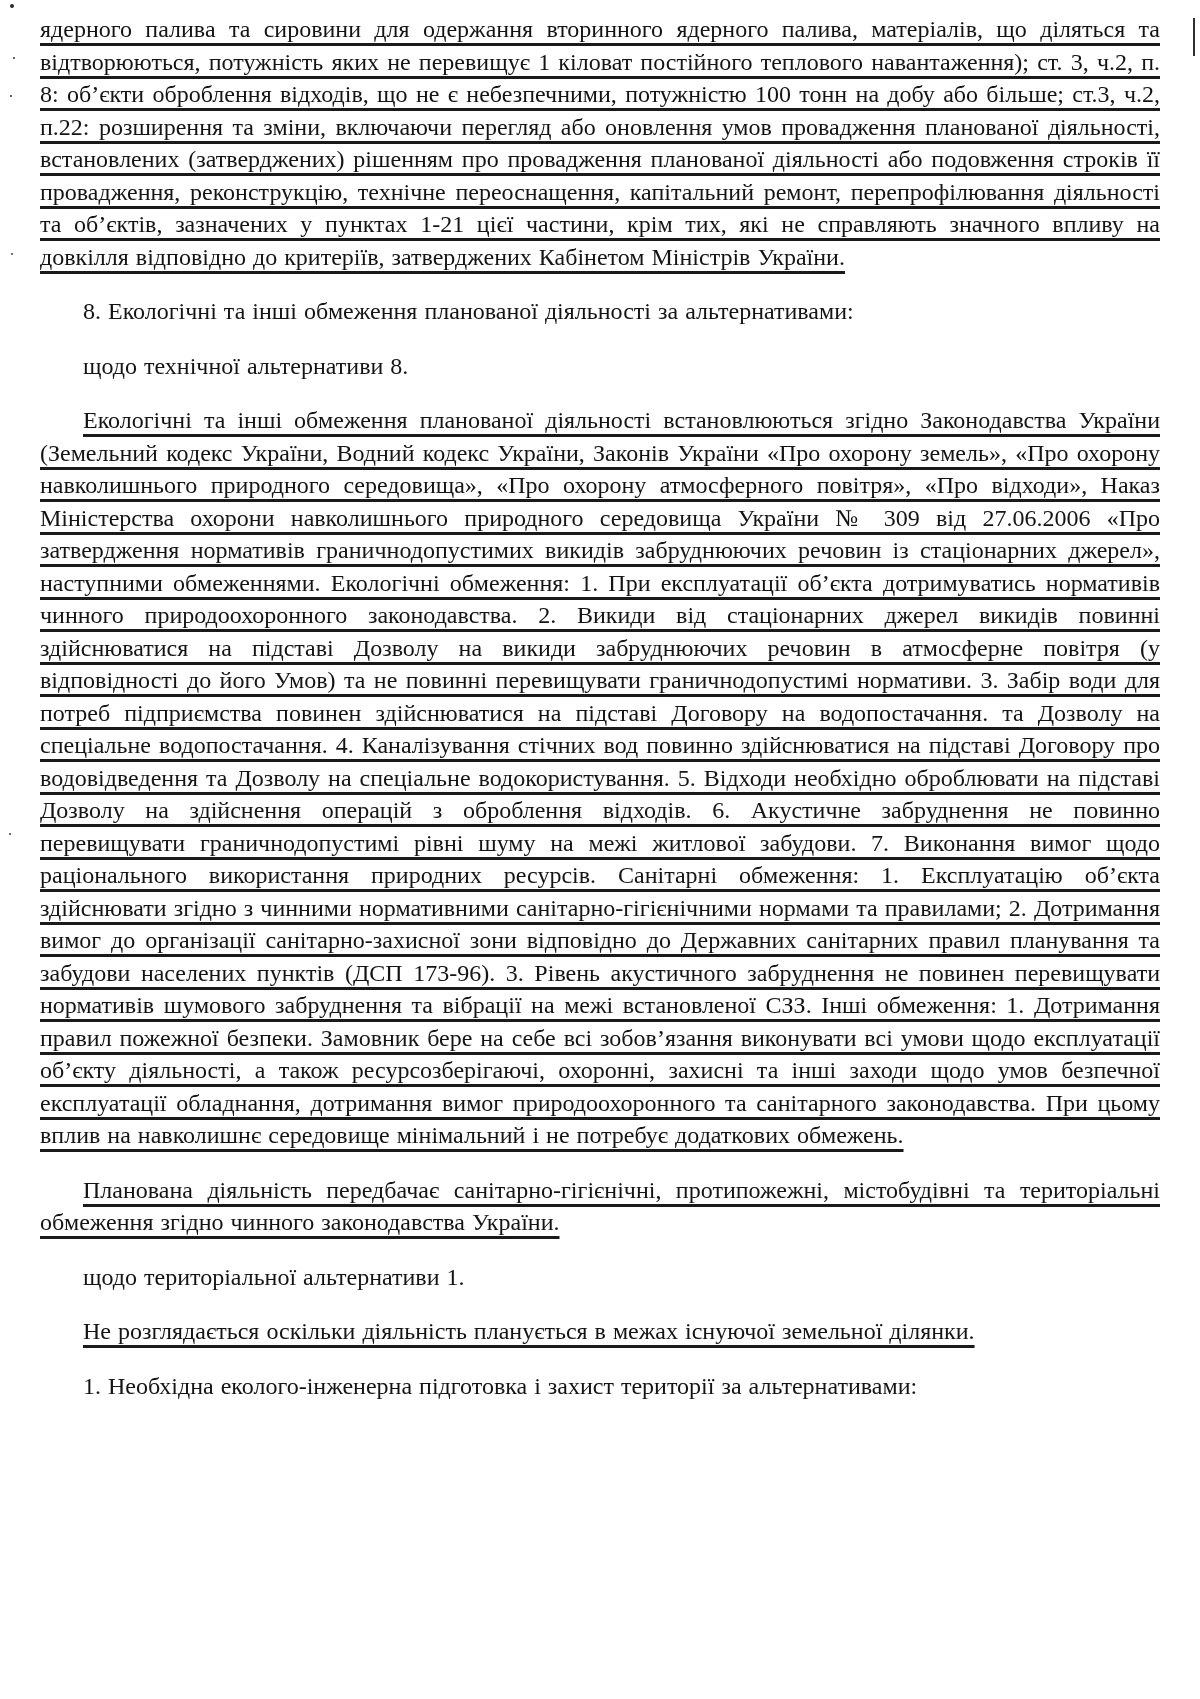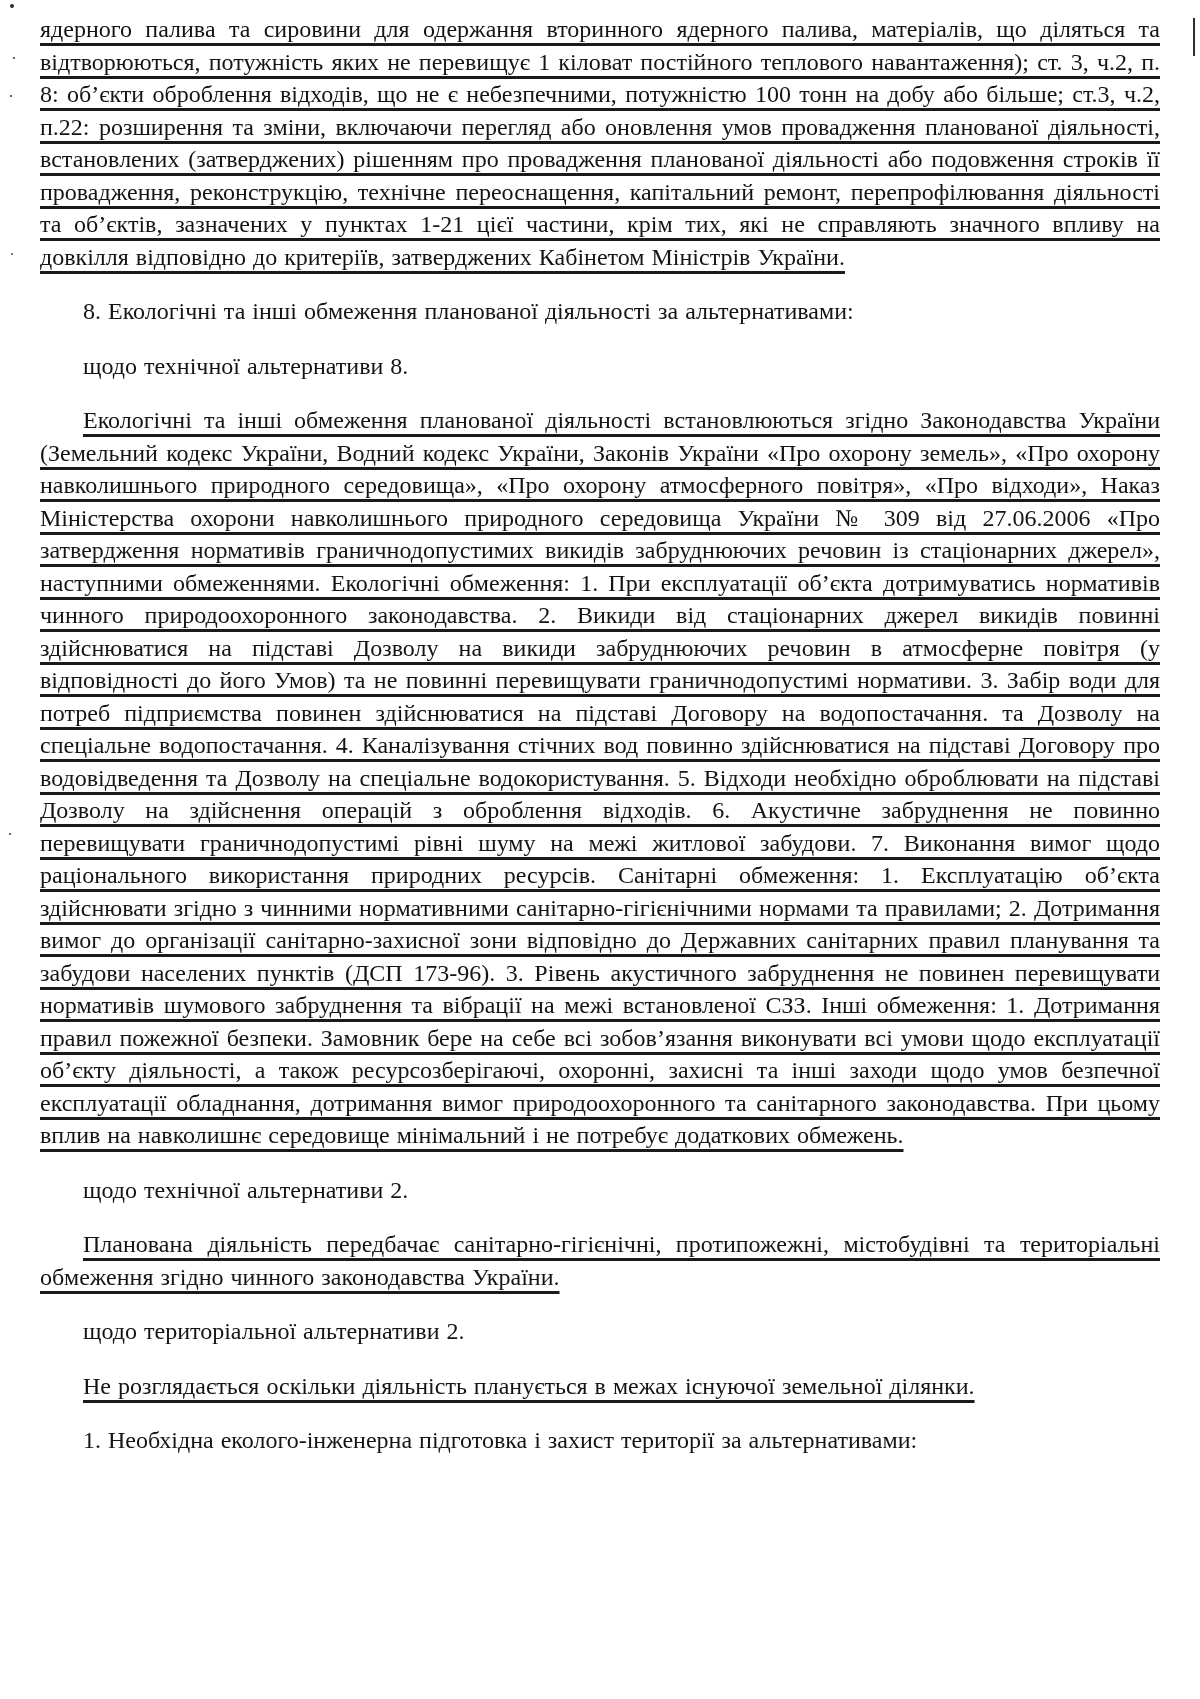--- a/index.html
+++ b/index.html
@@ -81,25 +81,24 @@
 
   <main class="doc">
     <p class="para u jst">ядерного палива та сировини для одержання вторинного ядерного палива, матеріалів, що діляться та відтворюються, потужність яких не перевищує 1 кіловат постійного теплового навантаження); ст. 3, ч.2, п. 8: об’єкти оброблення відходів, що не є небезпечними, потужністю 100 тонн на добу або більше; ст.3, ч.2, п.22: розширення та зміни, включаючи перегляд або оновлення умов провадження планованої діяльності, встановлених (затверджених) рішенням про провадження планованої діяльності або подовження строків її провадження, реконструкцію, технічне переоснащення, капітальний ремонт, перепрофілювання діяльності та об’єктів, зазначених у пунктах 1-21 цієї частини, крім тих, які не справляють значного впливу на довкілля відповідно до критеріїв, затверджених Кабінетом Міністрів України.</p>
 
     <p class="para ind lft">8. Екологічні та інші обмеження планованої діяльності за альтернативами:</p>
 
     <p class="para ind lft">щодо технічної альтернативи 8.</p>
 
     <p class="para u ind jst">Екологічні та інші обмеження планованої діяльності встановлюються згідно Законодавства України (Земельний кодекс України, Водний кодекс України, Законів України «Про охорону земель», «Про охорону навколишнього природного середовища», «Про охорону атмосферного повітря», «Про відходи», Наказ Міністерства охорони навколишнього природного середовища України № 309 від 27.06.2006 «Про затвердження нормативів граничнодопустимих викидів забруднюючих речовин із стаціонарних джерел», наступними обмеженнями. Екологічні обмеження: 1. При експлуатації об’єкта дотримуватись нормативів чинного природоохоронного законодавства. 2. Викиди від стаціонарних джерел викидів повинні здійснюватися на підставі Дозволу на викиди забруднюючих речовин в атмосферне повітря (у відповідності до його Умов) та не повинні перевищувати граничнодопустимі нормативи. 3. Забір води для потреб підприємства повинен здійснюватися на підставі Договору на водопостачання. та Дозволу на спеціальне водопостачання. 4. Каналізування стічних вод повинно здійснюватися на підставі Договору про водовідведення та Дозволу на спеціальне водокористування. 5. Відходи необхідно оброблювати на підставі Дозволу на здійснення операцій з оброблення відходів. 6. Акустичне забруднення не повинно перевищувати граничнодопустимі рівні шуму на межі житлової забудови. 7. Виконання вимог щодо раціонального використання природних ресурсів. Санітарні обмеження: 1. Експлуатацію об’єкта здійснювати згідно з чинними нормативними санітарно-гігієнічними нормами та правилами; 2. Дотримання вимог до організації санітарно-захисної зони відповідно до Державних санітарних правил планування та забудови населених пунктів (ДСП 173-96). 3. Рівень акустичного забруднення не повинен перевищувати нормативів шумового забруднення та вібрації на межі встановленої СЗЗ. Інші обмеження: 1. Дотримання правил пожежної безпеки. Замовник бере на себе всі зобов’язання виконувати всі умови щодо експлуатації об’єкту діяльності, а також ресурсозберігаючі, охоронні, захисні та інші заходи щодо умов безпечної експлуатації обладнання, дотримання вимог природоохоронного та санітарного законодавства. При цьому вплив на навколишнє середовище мінімальний і не потребує додаткових обмежень.</p>
 
-    <p class="para ind lft">щодо технічної альтернативи 2.</p>
 
 
 
     <p class="para u ind jst">Планована діяльність передбачає санітарно-гігієнічні, протипожежні, містобудівні та територіальні обмеження згідно чинного законодавства України.</p>
 
-    <p class="para ind lft">щодо територіальної альтернативи 2.</p>
+    <p class="para ind lft">щодо територіальної альтернативи 1.</p>
 
     <p class="para u ind lft">Не розглядається оскільки діяльність планується в межах існуючої земельної ділянки.</p>
 
     <p class="para ind lft">1. Необхідна еколого-інженерна підготовка і захист території за альтернативами:</p>
   </main>
 </div>
 
 </body></html>

